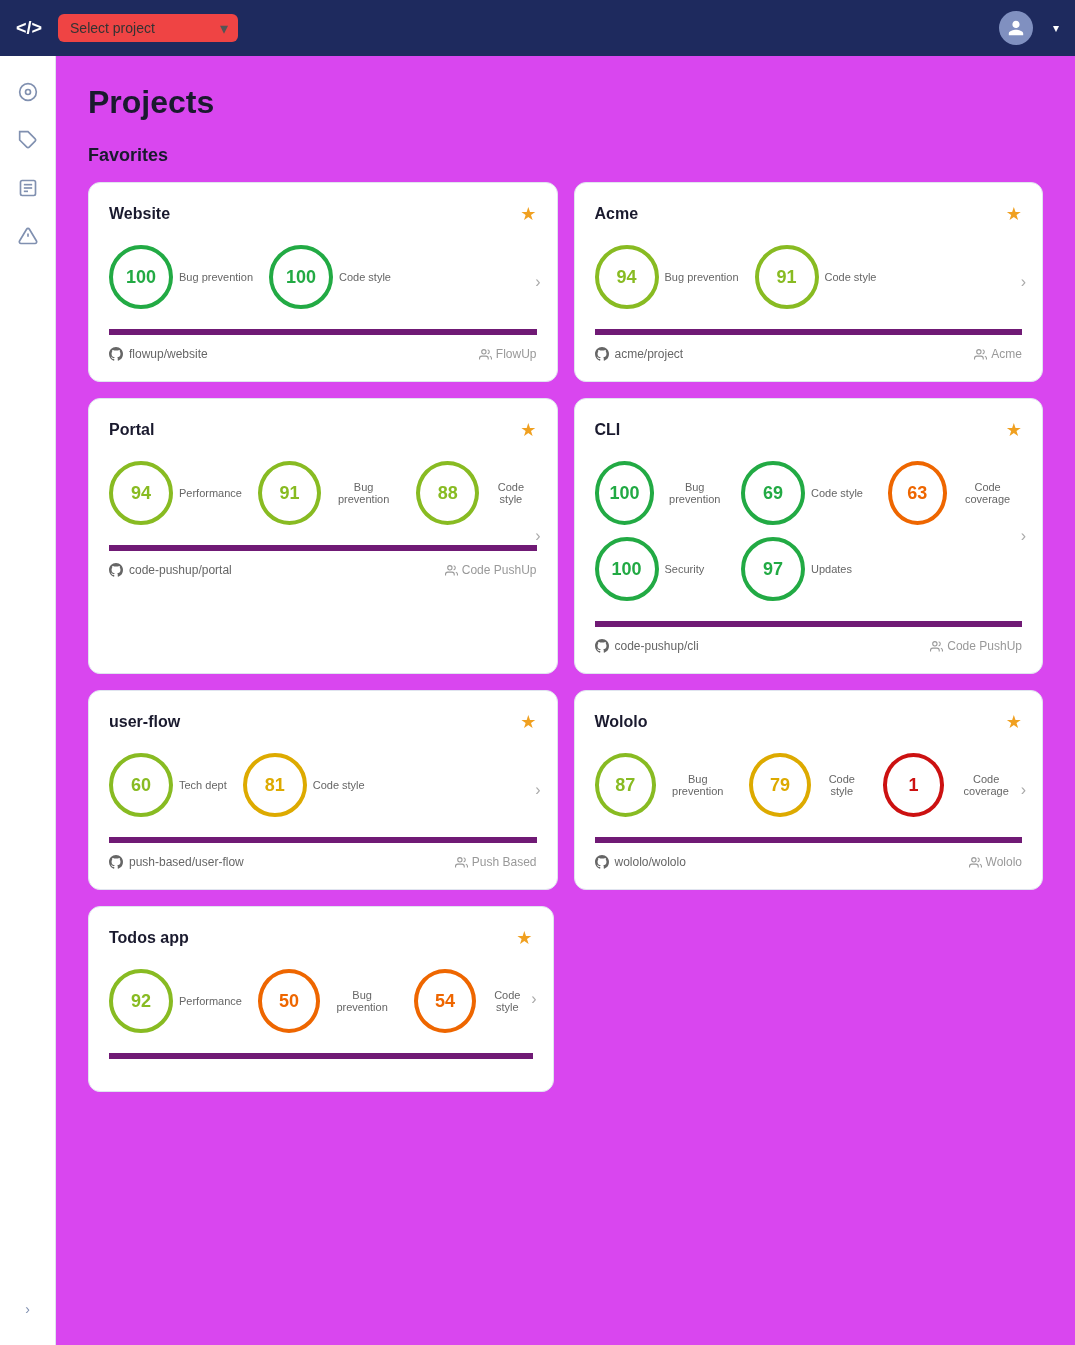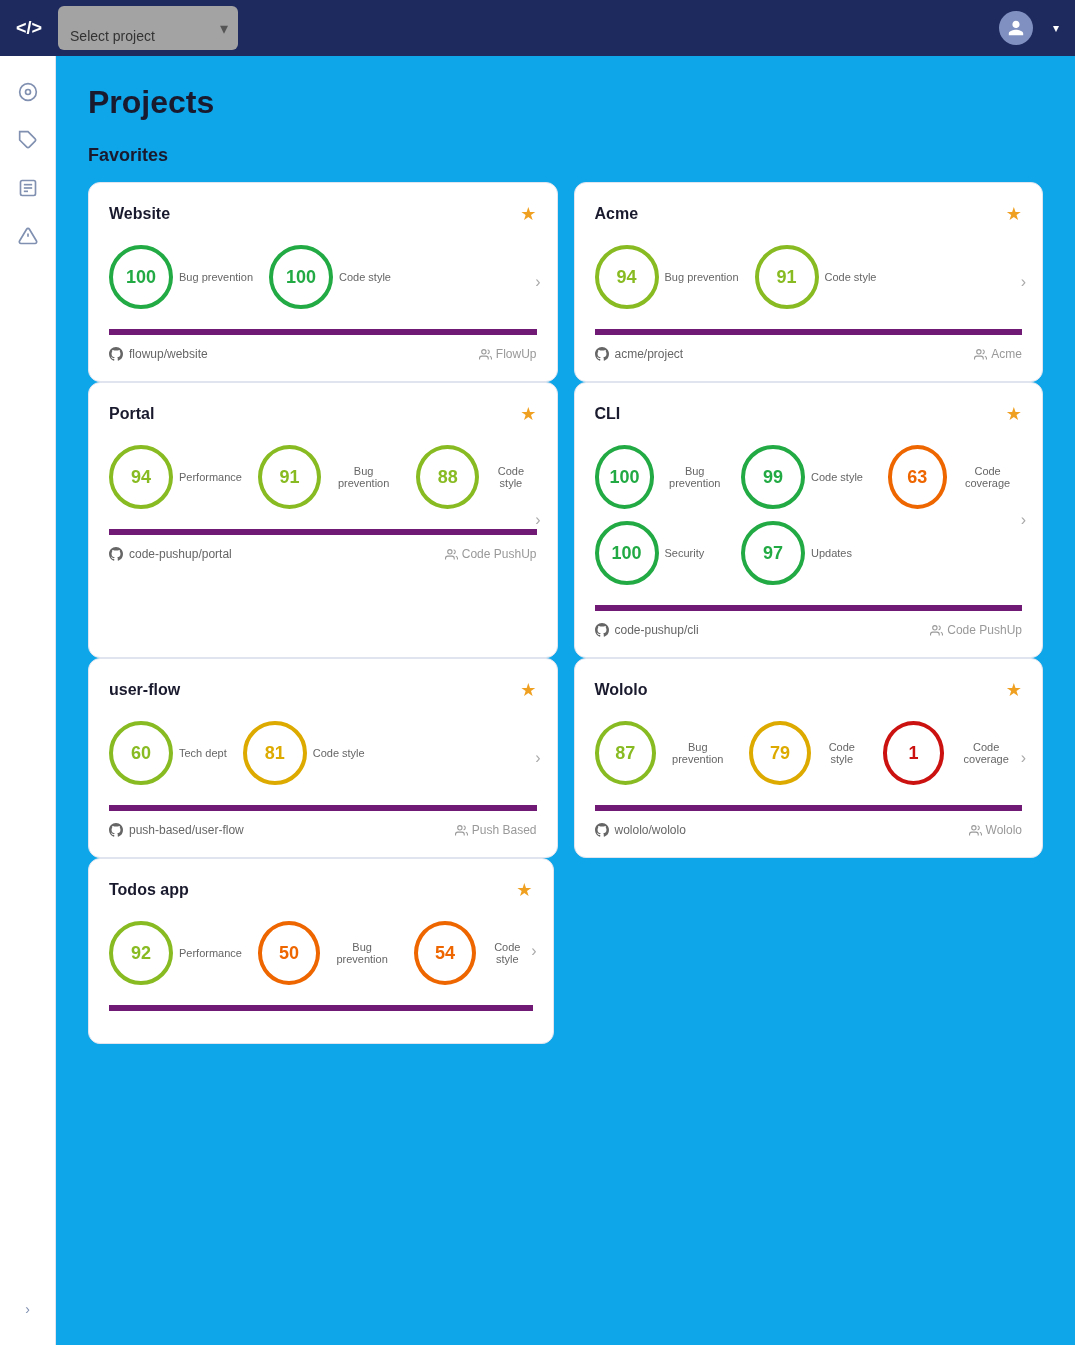--- a/index.html
+++ b/index.html
@@ -17,24 +17,24 @@
     }
     .logo {
       color: white;
       font-weight: bold;
       font-size: 18px;
       display: flex;
       align-items: center;
       gap: 4px;
     }
     .project-selector {
-      background: #a3a3a3;
+      background: #ef4444;
       border: none;
       border-radius: 6px;
-      padding: 22px 32px 6px 12px;
+      padding: 6px 32px 6px 12px;
       font-size: 14px;
       color: #333;
       appearance: none;
       cursor: pointer;
       position: relative;
       min-width: 180px;
     }
     .project-select-wrap {
       position: relative;
     }
@@ -98,21 +98,21 @@
       color: #8090b0;
       font-size: 14px;
       cursor: pointer;
     }
 
     
     .main {
       flex: 1;
       overflow-y: auto;
       padding: 28px 32px;
-      background: #0ea5e9;
+      background: #d946ef;
     }
 
     .page-title {
       font-size: 32px;
       font-weight: 700;
       color: #1a1a2e;
       margin-bottom: 24px;
     }
 
     .section-title {
@@ -120,20 +120,21 @@
       font-weight: 600;
       color: #1a1a2e;
       margin-bottom: 16px;
     }
 
     
     .projects-grid {
       display: grid;
       grid-template-columns: 1fr 1fr;
       gap: 16px;
+      margin-bottom: 16px;
     }
 
     .project-card {
       background: white;
       border-radius: 12px;
       border: 1px solid #e0e4ef;
       padding: 20px;
       position: relative;
       cursor: pointer;
     }
@@ -416,21 +417,21 @@
         <div class="card-header">
           <span class="card-title">CLI</span>
           <span class="star-icon">★</span>
         </div>
         <div class="metrics-grid">
           <div class="metric-item">
             <div class="score-circle score-green">100</div>
             <span class="metric-label">Bug prevention</span>
           </div>
           <div class="metric-item">
-            <div class="score-circle score-green">99</div>
+            <div class="score-circle score-green">69</div>
             <span class="metric-label">Code style</span>
           </div>
           <div class="metric-item">
             <div class="score-circle score-orange">63</div>
             <span class="metric-label">Code coverage</span>
           </div>
           <div class="metric-item">
             <div class="score-circle score-green">100</div>
             <span class="metric-label">Security</span>
           </div>

